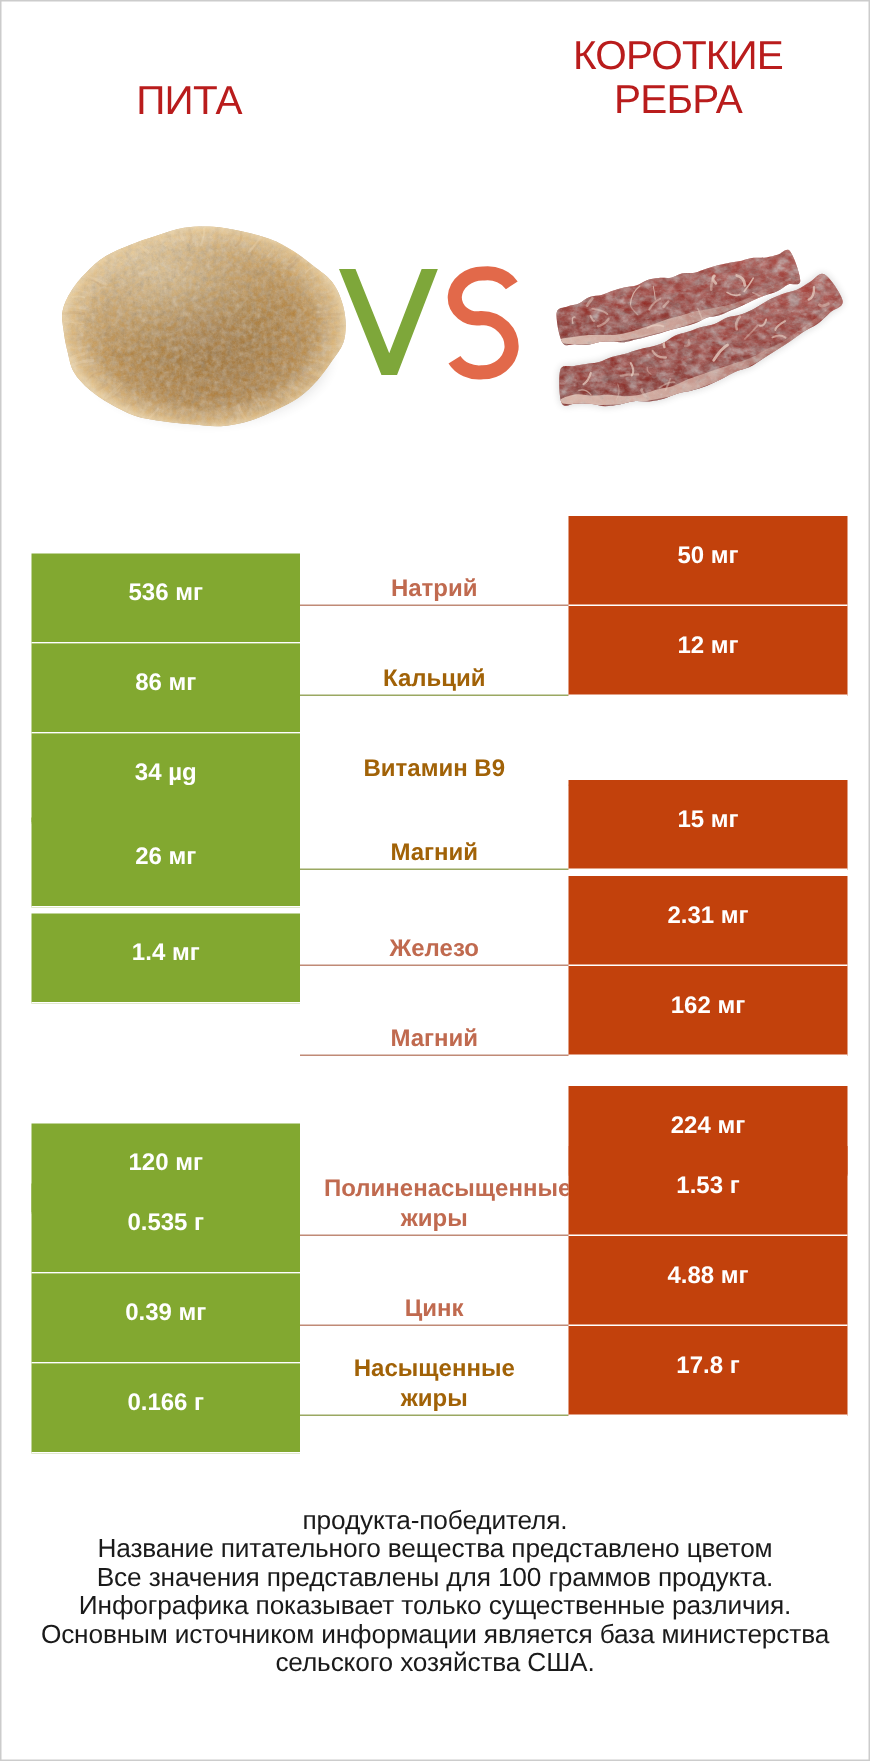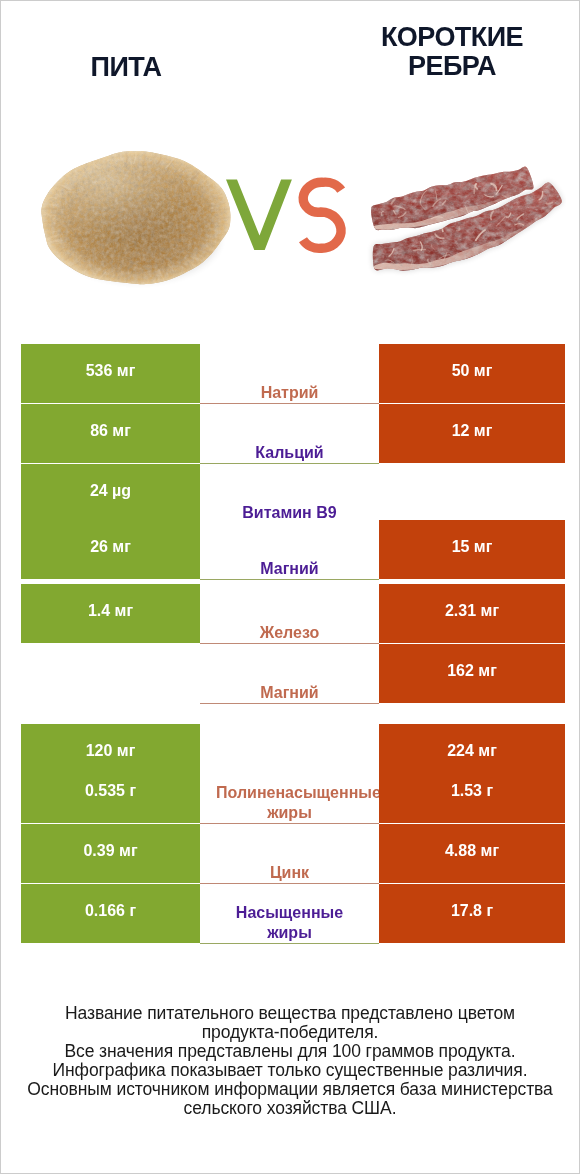--- a/index.html
+++ b/index.html
@@ -2,48 +2,48 @@
 <html><head>
 <meta charset="utf-8">
 <title>Comparison infographic</title>
 <style>
   html,body{margin:0;padding:0;background:#fff;}
   body{width:580px;height:1174px;font-family:"Liberation Sans",sans-serif;overflow:hidden;position:relative;}
   #frame{position:absolute;left:0;top:0;width:580px;height:1174px;box-sizing:border-box;
          border:1px solid #cccccc;pointer-events:none;z-index:5;}
 
   
-  .title{position:absolute;text-align:center;color:#0f172a;font-weight:700;
+  .title{position:absolute;text-align:center;color:#b91c1c;font-weight:400;
          font-size:27px;line-height:28.8px;letter-spacing:-0.55px;}
   #title-left{left:26px;width:200px;top:53px;}
   #title-right{left:352px;width:200px;top:23px;}
 
   
   #pita-wrap{position:absolute;left:38px;top:148px;width:194px;height:142px;}
   #ribs-wrap{position:absolute;left:366px;top:156px;width:200px;height:128px;}
 
   
   .vs{position:absolute;left:222px;top:172px;width:130px;height:86px;}
 
   
   #cmp{position:absolute;left:21px;top:344px;width:537px;height:600px;}
   .row{position:absolute;left:0;width:537px;height:60px;}
   .cell{position:absolute;top:0;height:60px;display:flex;align-items:center;
         justify-content:center;box-sizing:border-box;}
   .cell.val span{position:relative;top:-3px;}
   .cell.mid .lbl{margin-top:17.2px;}
-  .cell.left {left:0px;   width:179px;background:#82A830;color:#fff;border-bottom:1.5px solid #fff;}
+  .cell.left {left:0px;   width:179px;background:#82A830;color:#fff;border-bottom:1.5px solid #fff;margin-top:25px;}
   .cell.right{left:358px; width:186px;background:#c2410c;color:#fff;border-bottom:1.5px solid #fff;}
   .cell.mid  {left:179px; width:179px;background:#fff;overflow:hidden;border-bottom:1.3px solid #9aa862;align-items:flex-end;}
   .cell.mid.win-r{border-bottom-color:#c08a76;}
   .cell.val span{font-size:16px;font-weight:700;white-space:nowrap;letter-spacing:0px;}
   .cell.mid .lbl{font-size:16px;font-weight:700;text-align:center;line-height:19.8px;width:163px;}
   .cell.mid .lbl span{display:block;white-space:nowrap;}
   .cell.mid .lbl.wide span:first-child{text-align:left;text-indent:8px;}
-  .cell.mid.win-l .lbl{color:#4c1d95;}
+  .cell.mid.win-l .lbl{color:#a16207;}
   .cell.mid.win-r .lbl{color:#C06A4F;}
 
   
   .footnote{position:absolute;left:0;top:1004px;width:580px;text-align:center;
             font-size:17.5px;letter-spacing:-0.1px;color:#1a1a1a;line-height:18.9px;}
 </style>
 </head>
 <body>
 
 <div id="frame"></div>
@@ -344,21 +344,21 @@
         <div class="lbl">
           <span>Кальций</span>
         </div>
       </div>
       <div class="cell val right">
         <span>12 мг</span>
       </div>
     </div>
     <div class="row" style="top:120px">
       <div class="cell val left">
-        <span>24 µg</span>
+        <span>34 µg</span>
       </div>
       <div class="cell mid win-l">
         <div class="lbl">
           <span>Витамин B9</span>
         </div>
       </div>
     </div>
     <div class="row" style="top:176px">
       <div class="cell val left">
         <span>26 мг</span>
@@ -445,19 +445,19 @@
           <span>жиры</span>
         </div>
       </div>
       <div class="cell val right">
         <span>17.8 г</span>
       </div>
     </div>
   </div>
 
 <div class="footnote">
+    <div>продукта-победителя.</div>
     <div>Название питательного вещества представлено цветом</div>
-    <div>продукта-победителя.</div>
     <div>Все значения представлены для 100 граммов продукта.</div>
     <div>Инфографика показывает только существенные различия.</div>
     <div>Основным источником информации является база министерства</div>
     <div>сельского хозяйства США.</div>
   </div>
 
 </body></html>

